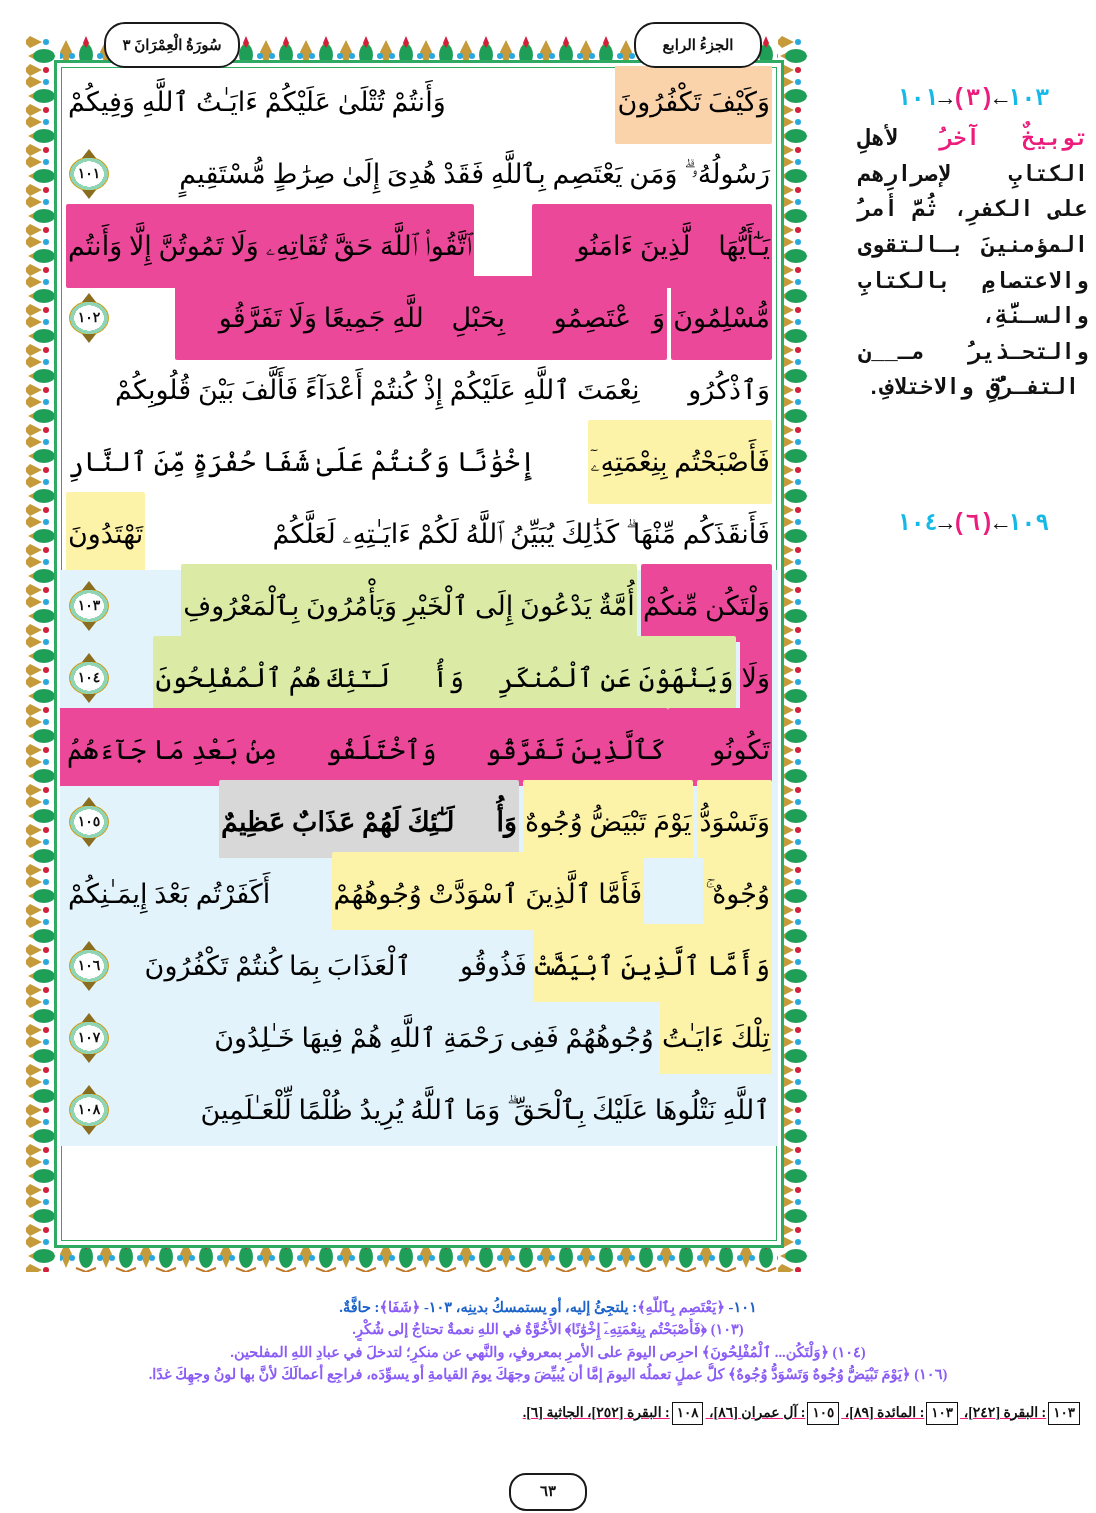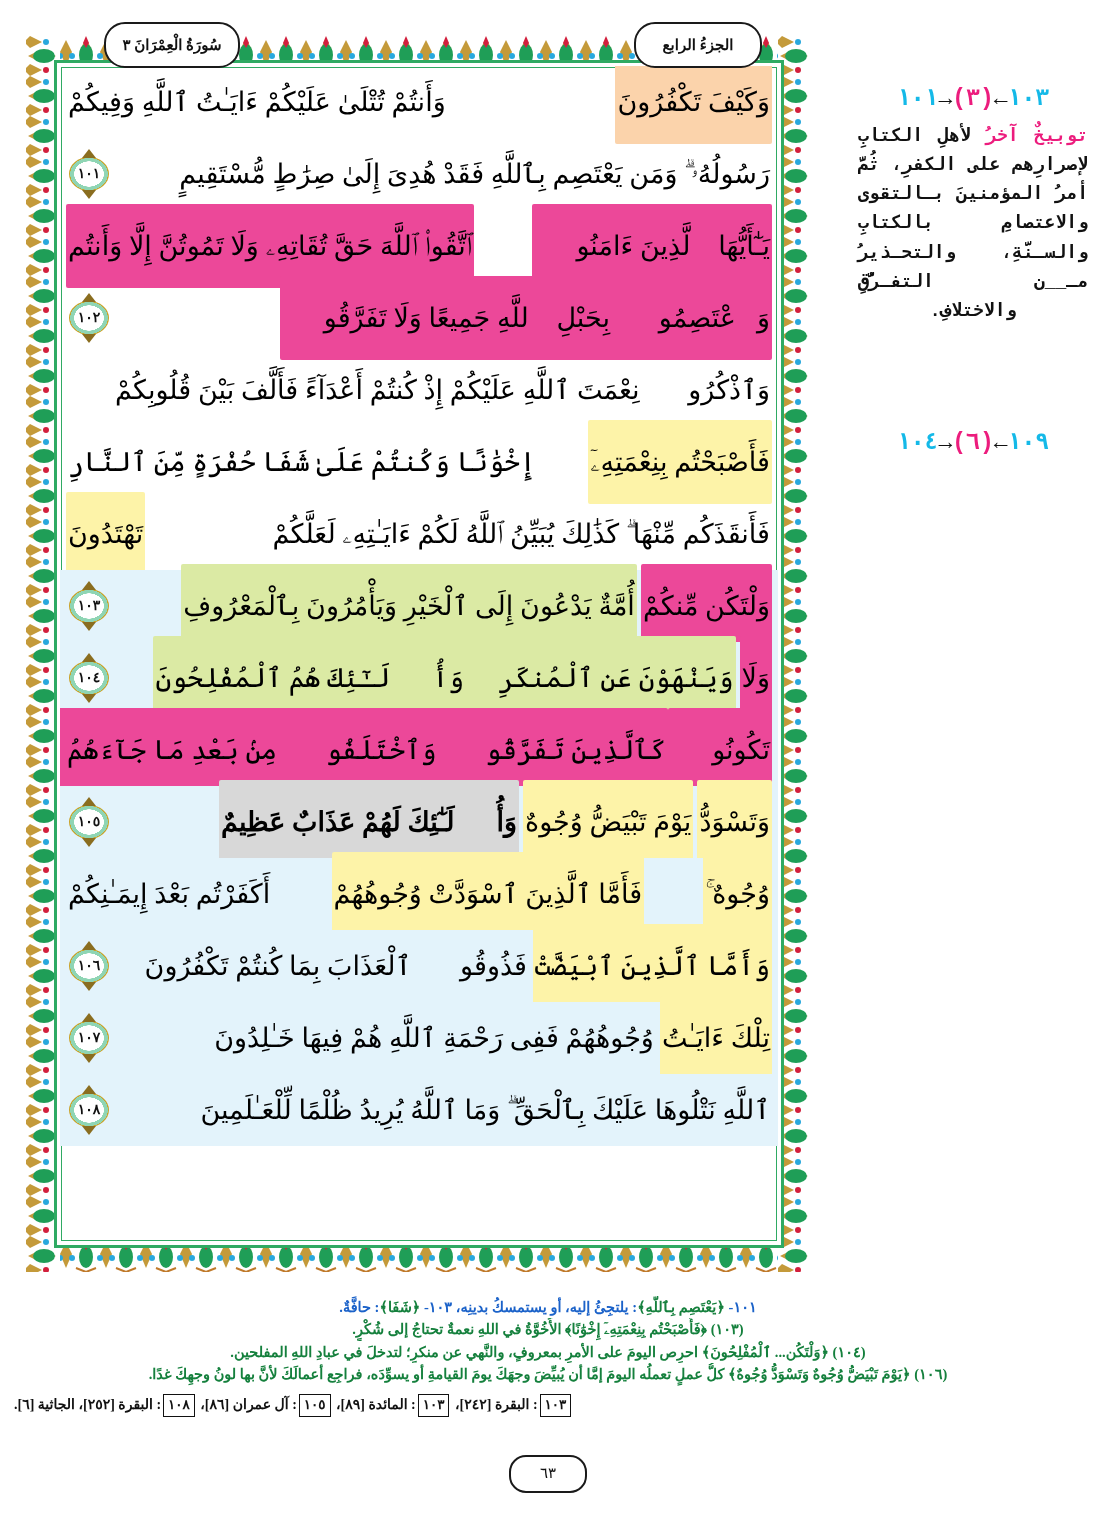--- a/index.html
+++ b/index.html
@@ -85,64 +85,64 @@
   .ayah::before,.ayah::after{
     content:"";position:absolute;left:50%;transform:translateX(-50%);
     width:0;height:0;border-left:7px solid transparent;border-right:7px solid transparent;
   }
   .ayah::before{top:-8px;border-bottom:9px solid #8a6d1f;}
   .ayah::after{bottom:-8px;border-top:9px solid #8a6d1f;}
 
   
   .pagenum{
     position:absolute;left:50%;transform:translateX(-50%);
-    bottom:20px;width:74px;height:34px;line-height:32px;text-align:center;
+    bottom:2px;width:74px;height:34px;line-height:32px;text-align:center;
     background:#fff;border:2px solid #1a1a1a;border-radius:17px;
-    font-size:15px;font-weight:normal;color:#111;z-index:7;
+    font-size:15px;font-weight:bold;color:#111;z-index:7;
   }
 
   
   .side{
     position:absolute;right:8px;top:84px;width:230px;
     direction:rtl;text-align:justify;
     font-family:Liberation Mono, monospace;
   }
   .side-block{margin-bottom:16px;}
   .side-head{
     text-align:center;font-size:23px;font-weight:bold;
     letter-spacing:1px;margin-bottom:10px;direction:ltr;
   }
   .sh-cyan{color:#14b9e8;}
   .sh-pink{color:#ec1c7d;}
   .sh-dark{color:#111;}
   .side-body{
-    font-size:18px;line-height:1.62;color:#111;font-weight:bold;
+    font-size:22px;line-height:1.62;color:#111;font-weight:bold;
     text-align:justify;text-align-last:center;
   }
   .t-pink{color:#ec1c7d;}
   .t-cyan{color:#14b9e8;}
   .gap{height:86px;}
 
   
   .foot{
     position:absolute;left:14px;right:14px;top:1296px;
     direction:rtl;font-family:"Liberation Serif","DejaVu Serif",serif;
     color:#ec1c7d;font-weight:bold;
   }
   .fline{
     font-size:14.5px;line-height:1.55;white-space:nowrap;
     overflow:hidden;
   }
   .f1{text-align:center;}
   .f2{text-align:center;}
   .f3{text-align:center;}
   .f4{text-align:center;}
-  .fref{text-align:left;margin-top:8px;font-size:14px;}
+  .fref{text-align:right;margin-top:16px;font-size:14px;text-decoration:underline;}
   .c-blue{color:#1b62c9;}
-  .c-pink{color:#15803d;text-align:center;}
+  .c-pink{color:#8b5cf6;text-align:center;}
   .boxnum{
     display:inline-block;border:1.4px solid #111;color:#111;
     padding:0 4px;margin:0 2px;font-size:13.5px;background:#fff;
   }
   .ref-ar{color:#111;font-weight:bold;}
 </style>
 </head>
 <body>
 
 <div class="page">
@@ -212,20 +212,21 @@
       </div>
       <div class="qline">
         <div style="display: flex; align-items: center; width: 100%; justify-content: space-between;">
           <span class="seg hl-pink">يَـٰٓأَيُّهَا ٱلَّذِينَ ءَامَنُوا۟</span>
           <span class="seg hl-pink">ٱتَّقُوا۟ ٱللَّهَ حَقَّ تُقَاتِهِۦ وَلَا تَمُوتُنَّ إِلَّا وَأَنتُم</span>
         </div>
       </div>
       <div class="qline">
         <div style="display: flex; align-items: center; width: 100%; justify-content: space-between;">
           <span style="display: flex; align-items: center; gap: 4px;">
+            <span class="seg hl-pink">مُّسْلِمُونَ</span>
             <span class="seg hl-pink">وَٱعْتَصِمُوا۟ بِحَبْلِ ٱللَّهِ جَمِيعًا وَلَا تَفَرَّقُوا۟</span>
           </span>
           <span class="ayah">١٠٢</span>
         </div>
       </div>
       <div class="qline">
         <div style="display: flex; align-items: center; width: 100%; justify-content: space-between;">
           <span class="seg hl-none">وَٱذْكُرُوا۟ نِعْمَتَ ٱللَّهِ عَلَيْكُمْ إِذْ كُنتُمْ أَعْدَآءً فَأَلَّفَ بَيْنَ قُلُوبِكُمْ</span>
         </div>
       </div>

